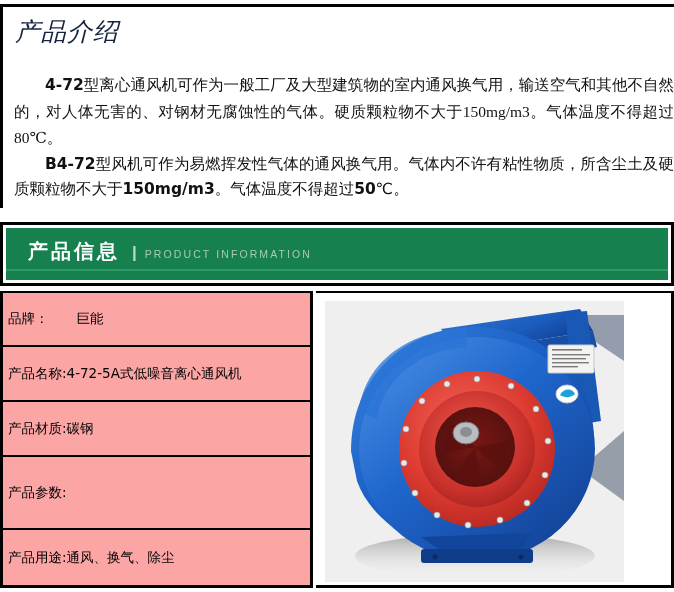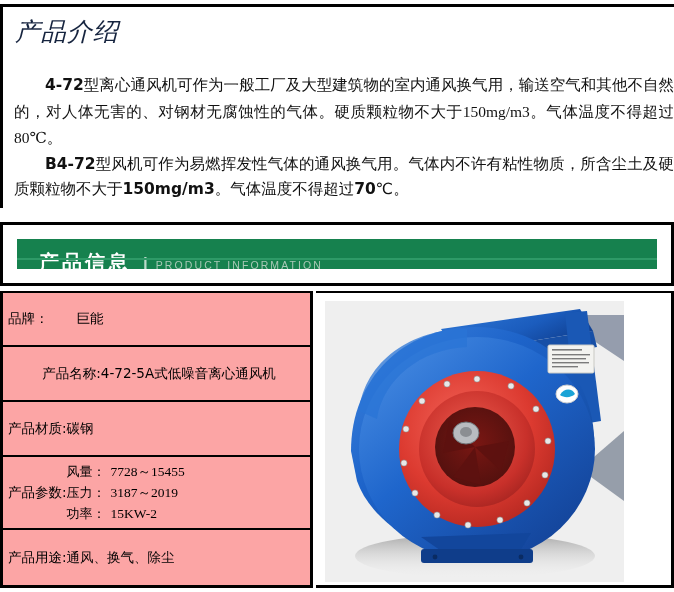--- a/index.html
+++ b/index.html
@@ -35,21 +35,21 @@
   .intro-body p + p{margin-top:0;}
   .b{font-weight:bold;margin-top:18px;}
   .num-serif{font-family:"Liberation Serif","DejaVu Serif",serif;}
 
   
   .green-box{
     position:absolute;left:0;top:222px;width:674px;height:64px;
     box-sizing:border-box;
     border-left:3px solid #000;border-top:3px solid #000;
     border-right:3px solid #000;border-bottom:3px solid #000;
-    background:#fff;padding:14px;
+    background:#fff;padding:3px;
   }
   .green-bar{
     position:relative;width:100%;height:100%;
     background:#16814e;box-sizing:border-box;overflow:hidden;
   }
   .green-bar .rule{
     position:absolute;left:0;right:0;bottom:9px;height:2px;
     background:#2e9a67;
   }
   .gb-inner{
@@ -86,21 +86,21 @@
     box-sizing:border-box;
     border-bottom:2px solid #000;
     display:flex;align-items:center;
     padding-left:5px;
     font-family:"DejaVu Sans","Liberation Sans",sans-serif;
     font-size:13.5px;color:#000;
     overflow:hidden;white-space:nowrap;
   }
   .row:last-child{border-bottom:0;}
   .r1{height:54px;}
-  .r2{height:55px;justify-content:center;}
+  .r2{height:55px;}
   .r3{height:55px;}
   .r4{height:73px;align-items:center;white-space:normal;}
   .r5{height:55px;}
   .lbl{display:inline;}
   .gap{display:inline-block;width:28px;}
 
   .params{display:flex;align-items:center;width:100%;}
   .params-label{flex:0 0 auto;font-size:13.5px;text-align:right;}
   .params-list{
     display:flex;flex-direction:column;justify-content:center;
@@ -130,21 +130,21 @@
 <body>
 
 <div class="page">
 
   <div class="intro-box">
     <div class="intro-title">产品介绍</div>
 
     <div class="intro-body">
       <p><span class="b">4-72</span><span>型离心通风机可作为一般工厂及大型建筑物的室内通风换气用，输送空气和其他不自然的，对人体无害的、对钢材无腐蚀性的气体。硬质颗粒物不大于</span><span class="num-serif">150mg/m3</span><span class="num-serif">。气体温度不得超过80℃。</span></p>
 
-      <p><span class="b">B4-72</span><span>型风机可作为易燃挥发性气体的通风换气用。气体内不许有粘性物质，所含尘土及硬质颗粒物不大于</span><span class="b">150mg/m3</span><span>。气体温度不得超过</span><span class="b">70</span><span>℃。</span></p>
+      <p><span class="b">B4-72</span><span>型风机可作为易燃挥发性气体的通风换气用。气体内不许有粘性物质，所含尘土及硬质颗粒物不大于</span><span class="b">150mg/m3</span><span>。气体温度不得超过</span><span class="b">50</span><span>℃。</span></p>
     </div>
   </div>
 
   <div class="green-box">
     <div class="green-bar">
       <div class="gb-inner">
         <span class="gb-cn">产品信息</span>
         <span class="gb-sep">|</span>
         <span class="gb-en">PRODUCT INFORMATION</span>
       </div>
@@ -168,34 +168,20 @@
       </div>
 
       <div class="row r3">
         <span class="lbl">产品材质:</span>
         <span>碳钢</span>
       </div>
 
       <div class="row r4">
         <div class="params">
           <span class="params-label">产品参数:</span>
-          <div class="params-list">
-            <div class="pline">
-              <span class="pkey">风量：</span>
-              <span class="pval">7728～15455</span>
-            </div>
-            <div class="pline">
-              <span class="pkey">压力：</span>
-              <span class="pval">3187～2019</span>
-            </div>
-            <div class="pline">
-              <span class="pkey">功率：</span>
-              <span class="pval">15KW-2</span>
-            </div>
-          </div>
         </div>
       </div>
 
       <div class="row r5">
         <span class="lbl">产品用途:</span>
         <span>通风、换气、除尘</span>
       </div>
 
     </div>
 

